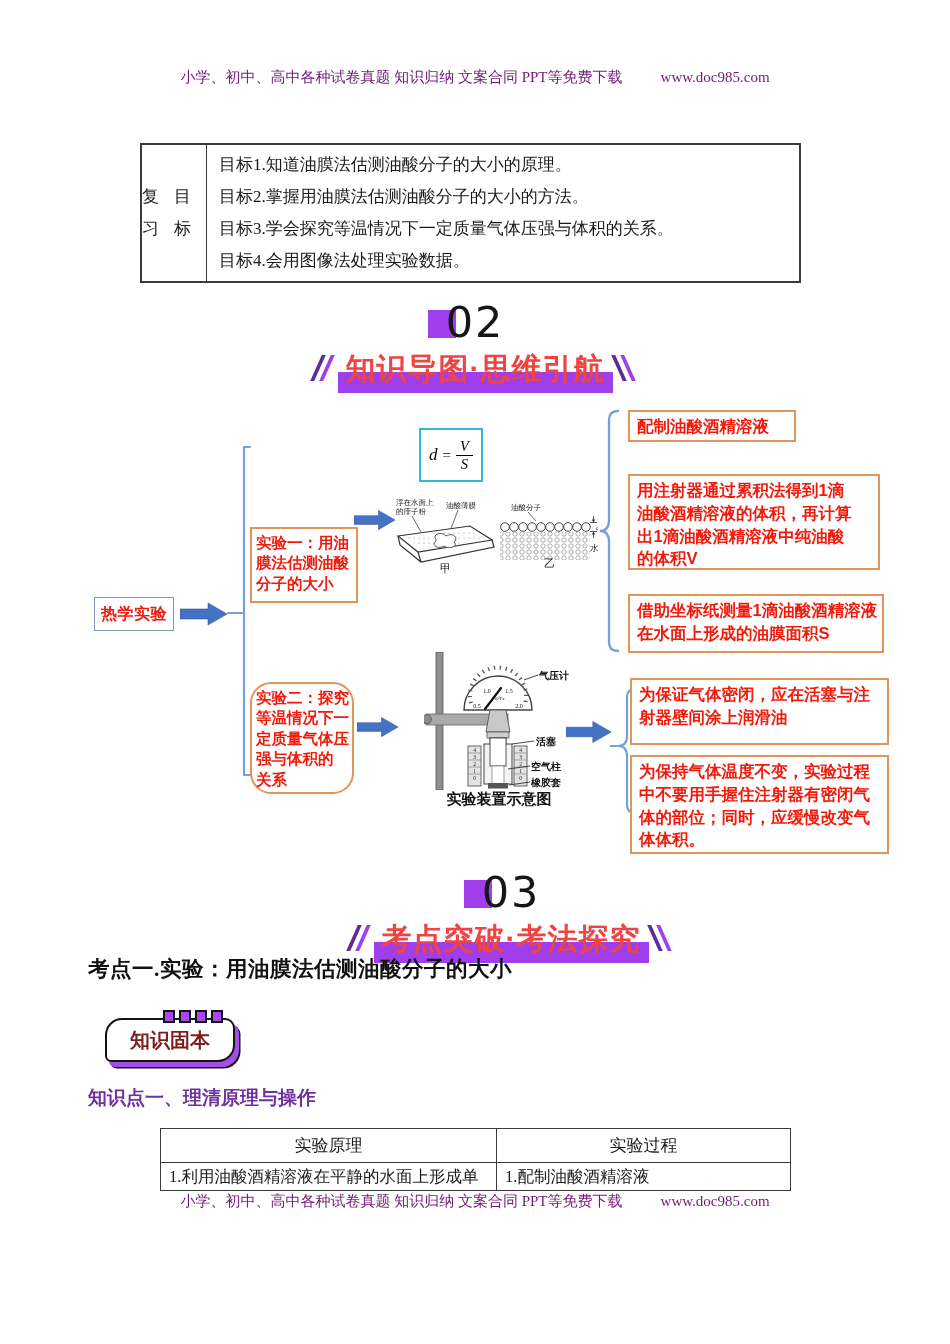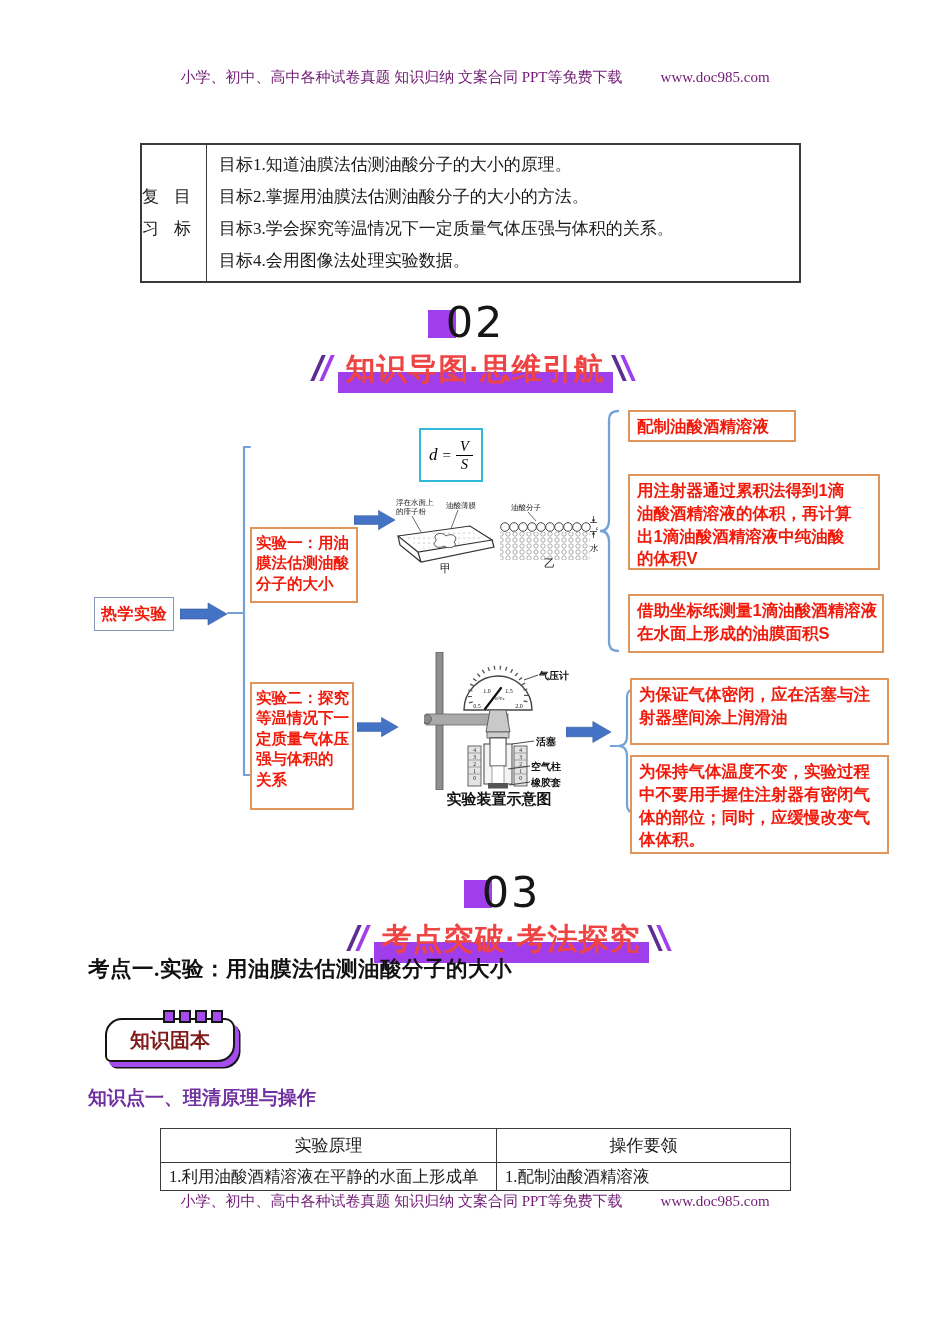--- a/index.html
+++ b/index.html
@@ -38,21 +38,21 @@
   .slash.s2{left:13px;background:#A03EEC;}
 
   
   .mindmap{left:0;top:398px;width:950px;height:458px;
            font-family:"Liberation Sans","DejaVu Sans",sans-serif;}
   .mm-box{box-sizing:border-box;background:#fff;color:#F11B0C;font-weight:700;}
   .root-box{left:94px;top:199px;width:80px;height:34px;border:1.8px solid #8499B7;
             font-size:16px;display:flex;align-items:center;justify-content:center;letter-spacing:0.5px;}
   .exp-box{border:2px solid #E0955B;font-size:15.5px;line-height:1.32;padding:4px 4px;}
   .exp1-box{left:250px;top:97px;width:108px;height:76px;margin-top:32px;}
-  .exp2-box{left:250px;top:284px;width:104px;height:128px;}
+  .exp2-box{left:250px;top:284px;width:104px;height:112px;border-radius:21px;}
   .note-box{border:2px solid #E0955B;font-size:16.5px;line-height:1.38;padding:3px 7px;}
   .nline,.rline{white-space:nowrap;}
   .n1a{left:628px;top:12px;width:168px;height:32px;}
   .n1b{left:628px;top:76px;width:252px;height:96px;}
   .n1c{left:628px;top:196px;width:256px;height:59px;}
   .n2a{left:630px;top:280px;width:259px;height:67px;}
   .n2b{left:630px;top:357px;width:259px;height:99px;}
 
   .formula-box{left:419px;top:30px;width:60px;height:50px;border:2px solid #2FB8D8;background:#fff;
                display:flex;align-items:center;justify-content:center;gap:5px;
@@ -349,21 +349,21 @@
         <i></i>
         <i></i>
       </div>
   </div>
 
   <div class="abs kp-heading">知识点一、理清原理与操作</div>
 
   <div class="abs pr-table">
     <div class="pr-row head">
       <div class="pr-c1">实验原理</div>
-      <div class="pr-c2">操作要领</div>
+      <div class="pr-c2">实验过程</div>
     </div>
     <div class="pr-row body">
       <div class="pr-c1">1.利用油酸酒精溶液在平静的水面上形成单</div>
       <div class="pr-c2">1.配制油酸酒精溶液</div>
     </div>
   </div>
 
   <div class="abs docline" style="top:1192px;">
     <span>小学、初中、高中各种试卷真题 知识归纳 文案合同 PPT等免费下载</span><span class="gap"></span><span>www.doc985.com</span>
   </div>

